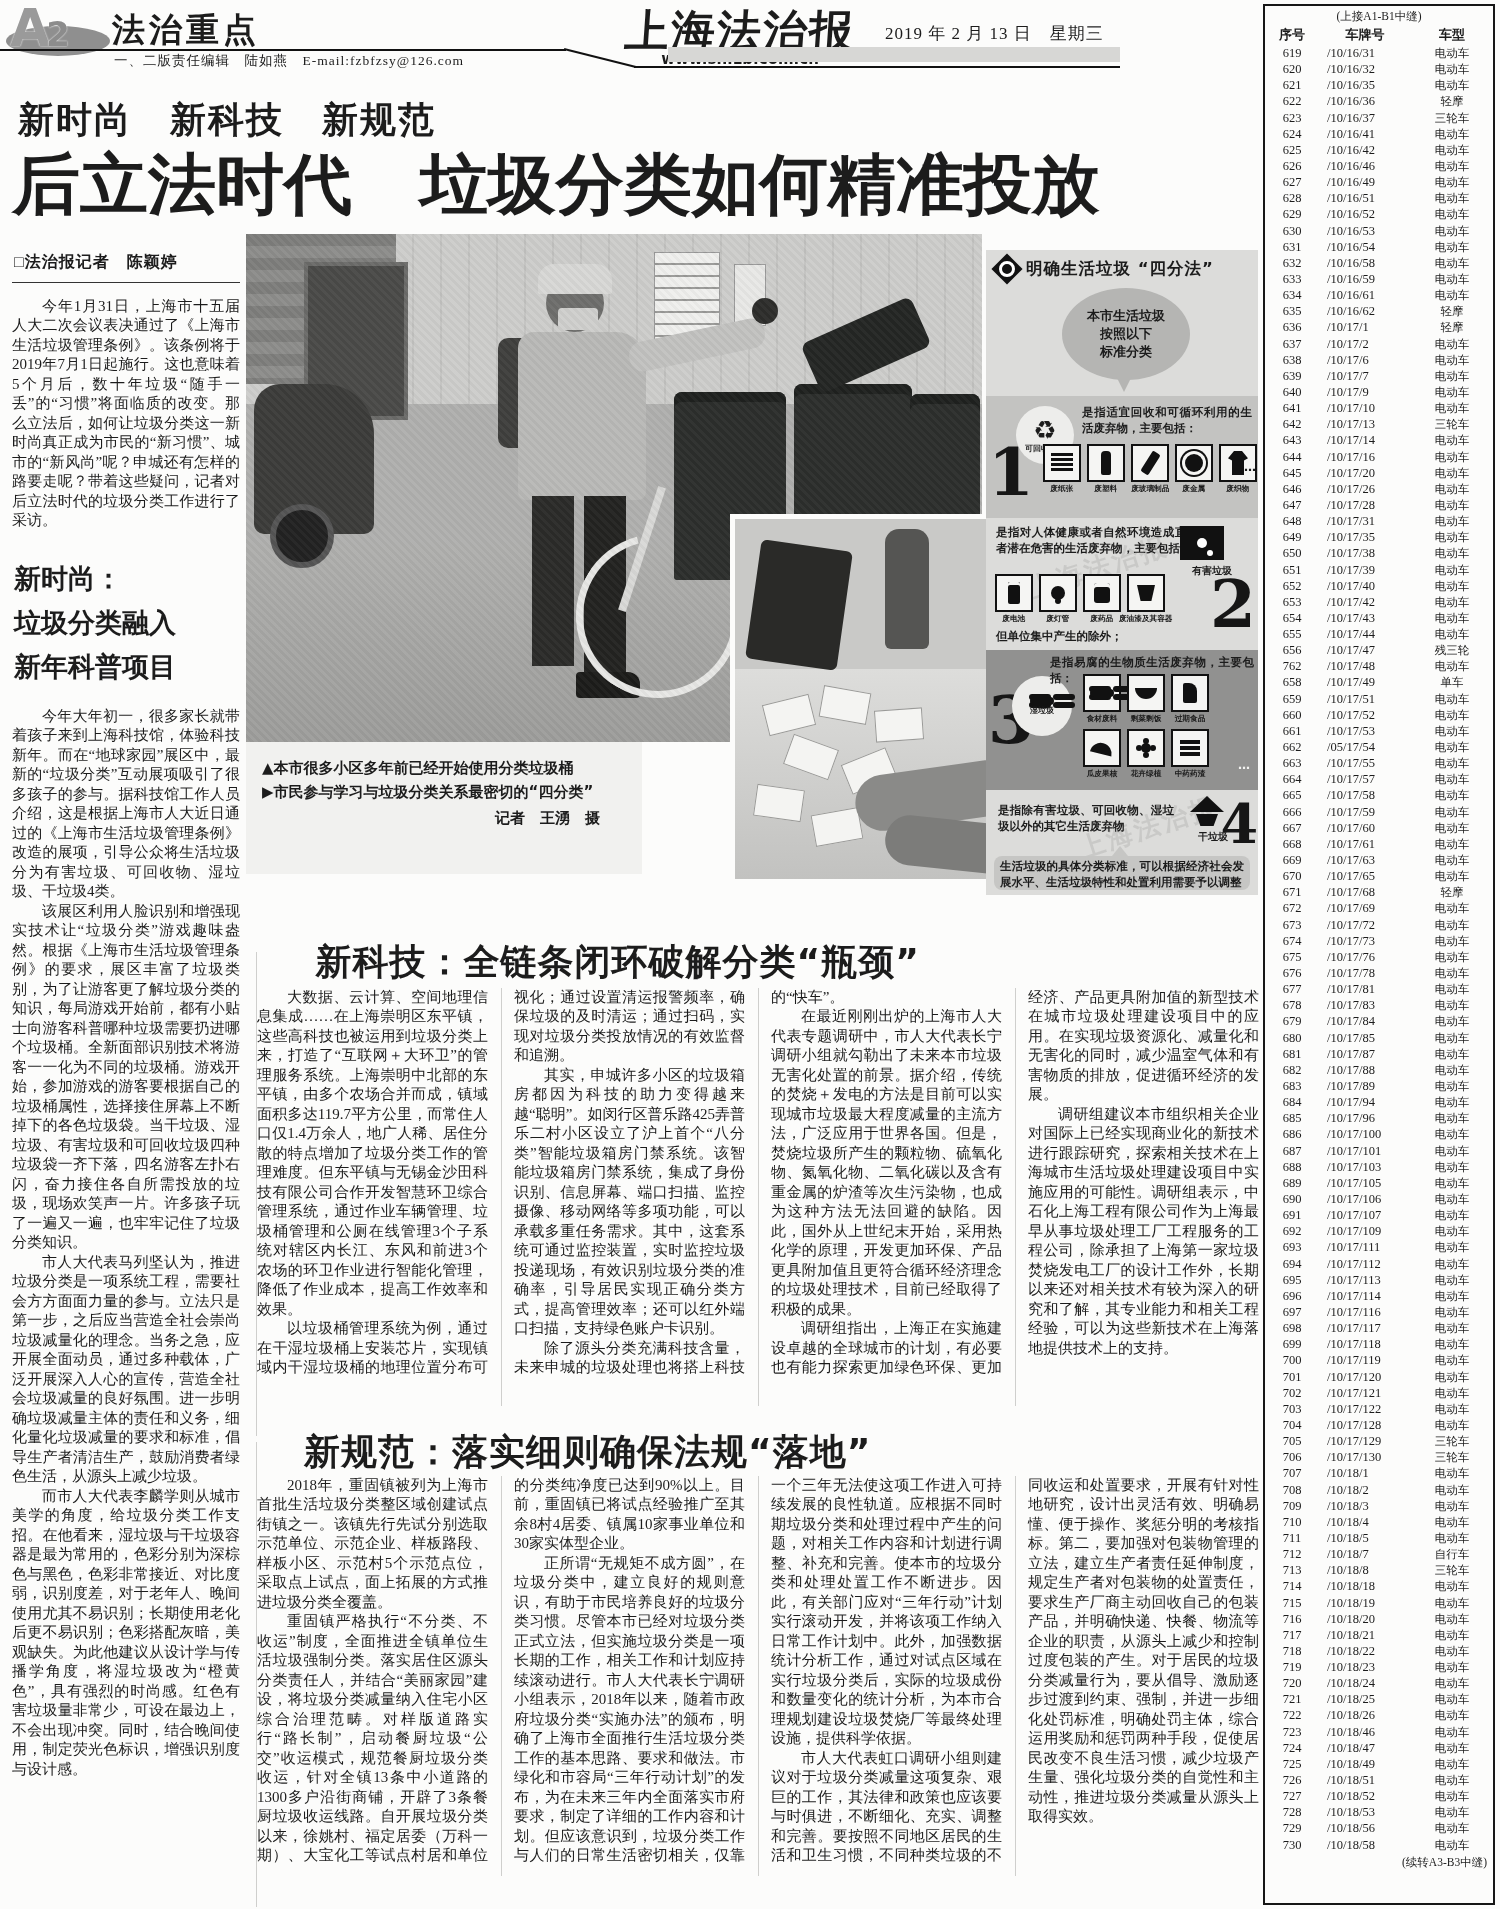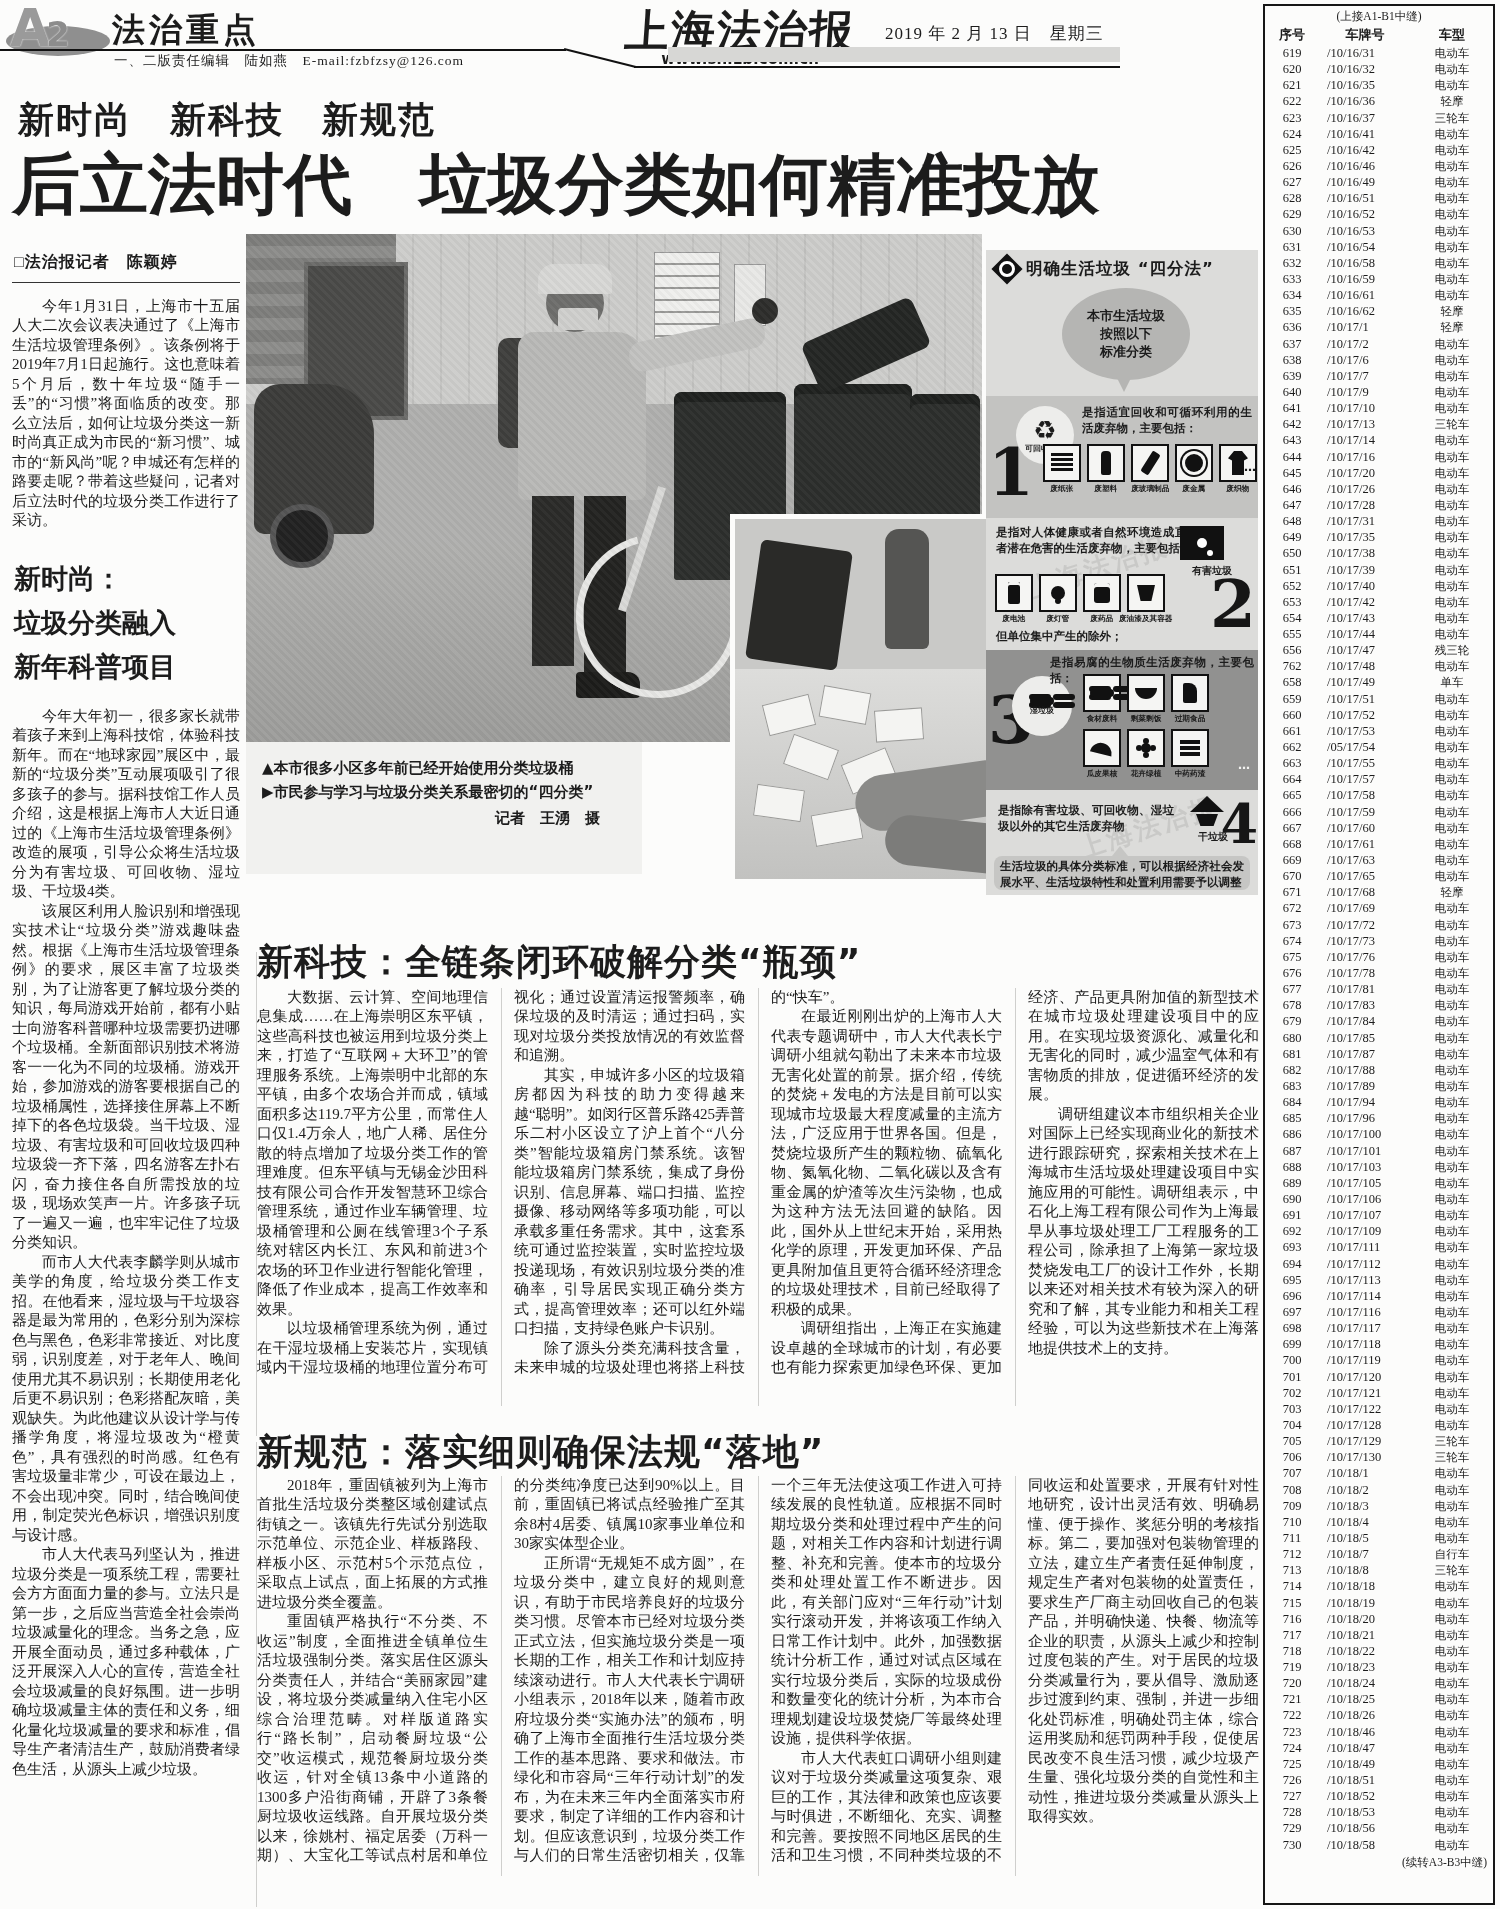--- a/index.html
+++ b/index.html
@@ -118,21 +118,21 @@
   #hz-badge{position:absolute;right:34px;top:4px;width:44px;height:34px;background:#111;display:flex;align-items:center;justify-content:center;}
   #hz-badge .fig{width:10px;height:10px;border-radius:50%;background:#fff;box-shadow:8px 10px 0 -2px #fff;}
   #hz-label{position:absolute;right:26px;top:42px;font-size:10px;font-weight:700;}
   #dry-icon{position:absolute;right:34px;top:2px;width:34px;height:30px;}
   #dry-icon .t{width:0;height:0;border-left:17px solid transparent;border-right:17px solid transparent;border-bottom:16px solid #111;}
   #dry-icon .b{width:22px;height:12px;background:#111;margin:2px auto 0;clip-path:polygon(0 0,100% 0,80% 100%,20% 100%)}
   #dry-label{position:absolute;right:30px;top:36px;font-size:10px;font-weight:700;}
   .wm{position:absolute;color:rgba(40,40,40,.10);font-weight:900;font-size:26px;transform:rotate(-18deg);letter-spacing:3px;}
   
   .sec{position:absolute;left:256px;width:1002px;font-size:15px;line-height:19.5px;text-align:justify;}
-  .sec-title{font-family:"DejaVu Sans",sans-serif;font-weight:700;font-size:36px;letter-spacing:1px;}
+  .sec-title{font-family:"DejaVu Sans",sans-serif;font-weight:700;font-size:36px;letter-spacing:1px;text-align:center;}
   .cols{column-gap:26px;column-rule:1px solid #cfcfcd;overflow:hidden;}
   .cols p{margin:0;text-indent:2em;}
   #tech{top:952px;height:484px;border-left:1px solid #cfcfcd;padding-left:0;}
   #tech .sec-title{width:72%;margin:0 0 16px 0;}
   #tech-cols{column-count:4;height:418px;}
   #rule-sec{top:1442px;height:465px;border-left:1px solid #cfcfcd;}
   #rule-sec .sec-title{width:66%;margin:0 0 14px 0;}
   #rule-cols{column-count:4;height:400px;}
   
   #sidebar{left:1263px;top:4px;width:232px;height:1901px;border:2.5px solid #161616;box-sizing:border-box;background:#fcfcfb;
@@ -170,22 +170,22 @@
     <div id="byline">□法治报记者　陈颖婷</div>
     <p>今年1月31日，上海市十五届人大二次会议表决通过了《上海市生活垃圾管理条例》。该条例将于2019年7月1日起施行。这也意味着5个月后，数十年垃圾“随手一丢”的“习惯”将面临质的改变。那么立法后，如何让垃圾分类这一新时尚真正成为市民的“新习惯”、城市的“新风尚”呢？申城还有怎样的路要走呢？带着这些疑问，记者对后立法时代的垃圾分类工作进行了采访。</p>
     <div id="left-sechead">
       <div>新时尚：</div>
       <div>垃圾分类融入</div>
       <div>新年科普项目</div>
     </div>
     <div>
         <p>今年大年初一，很多家长就带着孩子来到上海科技馆，体验科技新年。而在“地球家园”展区中，最新的“垃圾分类”互动展项吸引了很多孩子的参与。据科技馆工作人员介绍，这是根据上海市人大近日通过的《上海市生活垃圾管理条例》改造的展项，引导公众将生活垃圾分为有害垃圾、可回收物、湿垃圾、干垃圾4类。</p>
         <p>该展区利用人脸识别和增强现实技术让“垃圾分类”游戏趣味盎然。根据《上海市生活垃圾管理条例》的要求，展区丰富了垃圾类别，为了让游客更了解垃圾分类的知识，每局游戏开始前，都有小贴士向游客科普哪种垃圾需要扔进哪个垃圾桶。全新面部识别技术将游客一一化为不同的垃圾桶。游戏开始，参加游戏的游客要根据自己的垃圾桶属性，选择接住屏幕上不断掉下的各色垃圾袋。当干垃圾、湿垃圾、有害垃圾和可回收垃圾四种垃圾袋一齐下落，四名游客左扑右闪，奋力接住各自所需投放的垃圾，现场欢笑声一片。许多孩子玩了一遍又一遍，也牢牢记住了垃圾分类知识。</p>
+        <p>市人大代表马列坚认为，推进垃圾分类是一项系统工程，需要社会方方面面力量的参与。立法只是第一步，之后应当营造全社会崇尚垃圾减量化的理念。当务之急，应开展全面动员，通过多种载体，广泛开展深入人心的宣传，营造全社会垃圾减量的良好氛围。进一步明确垃圾减量主体的责任和义务，细化量化垃圾减量的要求和标准，倡导生产者清洁生产，鼓励消费者绿色生活，从源头上减少垃圾。</p>
         <p>而市人大代表李麟学则从城市美学的角度，给垃圾分类工作支招。在他看来，湿垃圾与干垃圾容器是最为常用的，色彩分别为深棕色与黑色，色彩非常接近、对比度弱，识别度差，对于老年人、晚间使用尤其不易识别；长期使用老化后更不易识别；色彩搭配灰暗，美观缺失。为此他建议从设计学与传播学角度，将湿垃圾改为“橙黄色”，具有强烈的时尚感。红色有害垃圾量非常少，可设在最边上，不会出现冲突。同时，结合晚间使用，制定荧光色标识，增强识别度与设计感。</p>
-        <p>市人大代表马列坚认为，推进垃圾分类是一项系统工程，需要社会方方面面力量的参与。立法只是第一步，之后应当营造全社会崇尚垃圾减量化的理念。当务之急，应开展全面动员，通过多种载体，广泛开展深入人心的宣传，营造全社会垃圾减量的良好氛围。进一步明确垃圾减量主体的责任和义务，细化量化垃圾减量的要求和标准，倡导生产者清洁生产，鼓励消费者绿色生活，从源头上减少垃圾。</p>
       </div>
   </div>
 
   <div class="abs" id="photo-wrap">
     <div id="photo-main">
       <div class="ph" id="ph-wall"></div>
       <div class="ph" id="ph-brick"></div>
       <div class="ph" id="ph-door"></div>
       <div class="ph" id="ph-sign"></div>
       <div class="ph" id="ph-sign2"></div>

